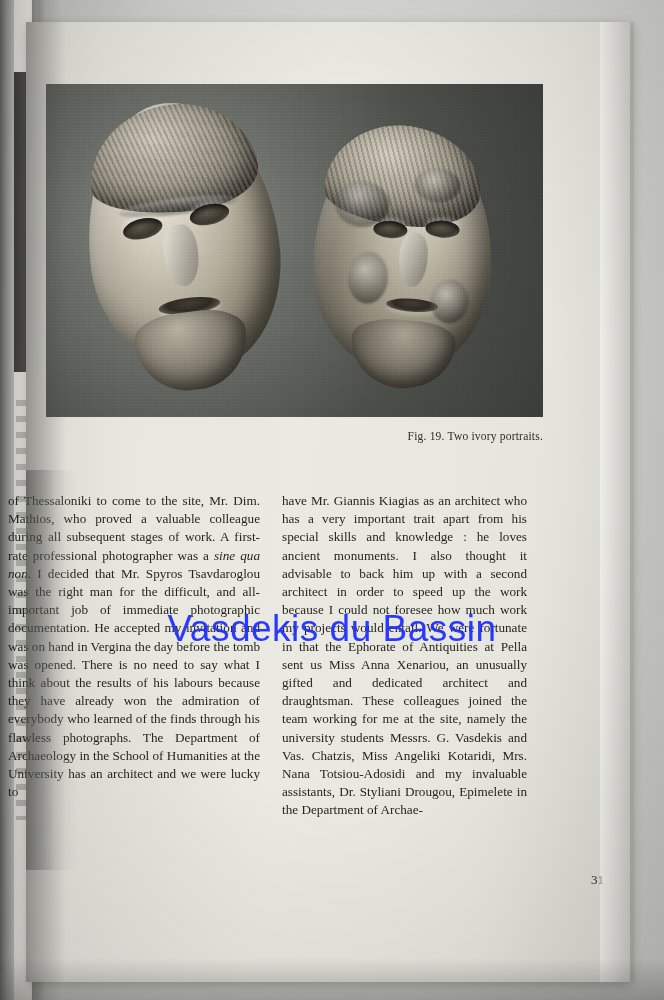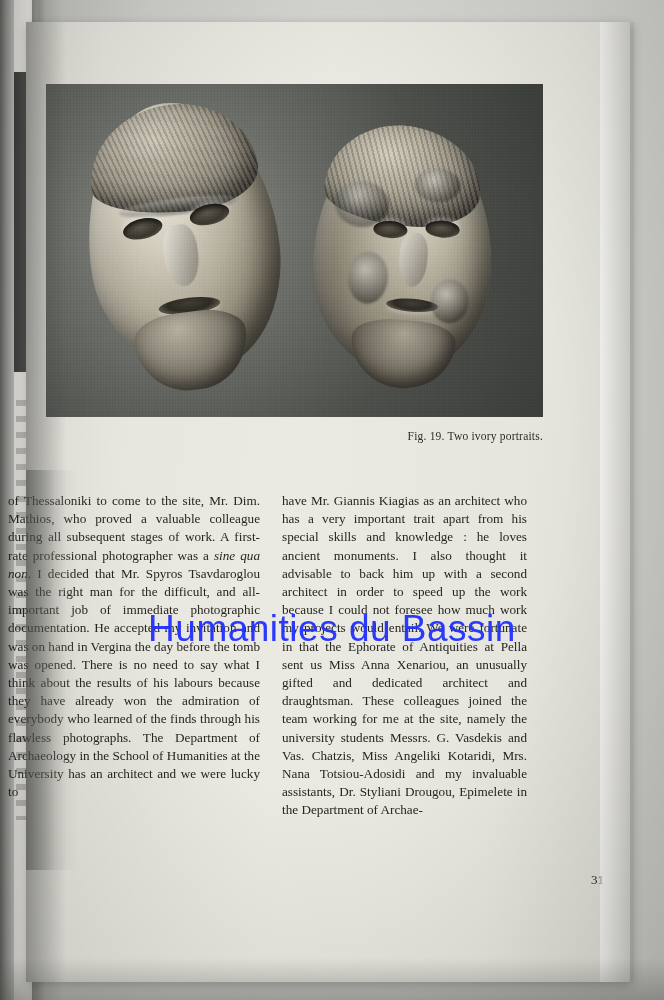--- a/index.html
+++ b/index.html
@@ -373,14 +373,14 @@
   </div>
 
   <div class="folio">31</div>
 
   <div class="fade-left"></div>
   <div class="page-inner-shadow"></div>
   <div class="page-top-curl"></div>
   <div class="page-vignette"></div>
   <div class="bottom-shadow"></div>
 
-  <div class="watermark" style="color: rgb(32, 48, 255);">Humanities du Bassin</div>
+  <div class="watermark" style="color: rgb(32, 48, 255);">Vasdekis du Bassin</div>
 </div>
 
 </body></html>

